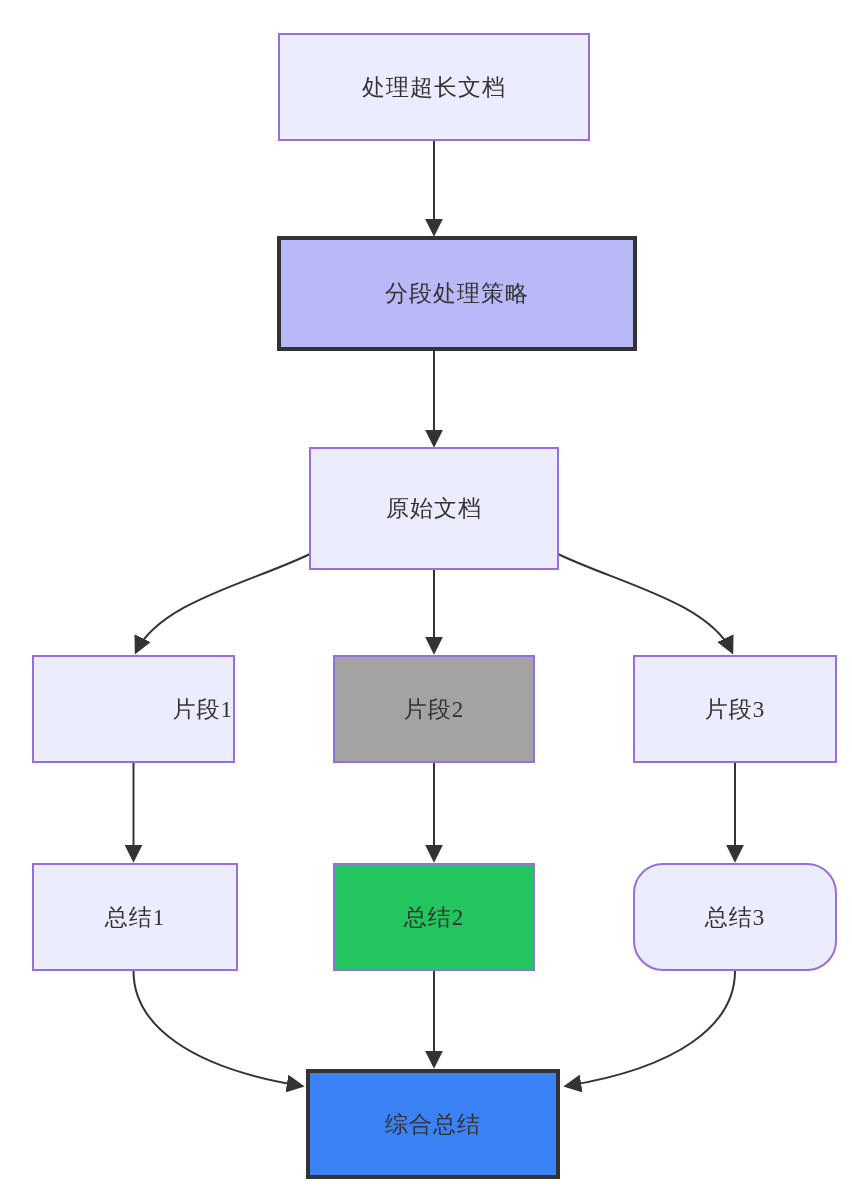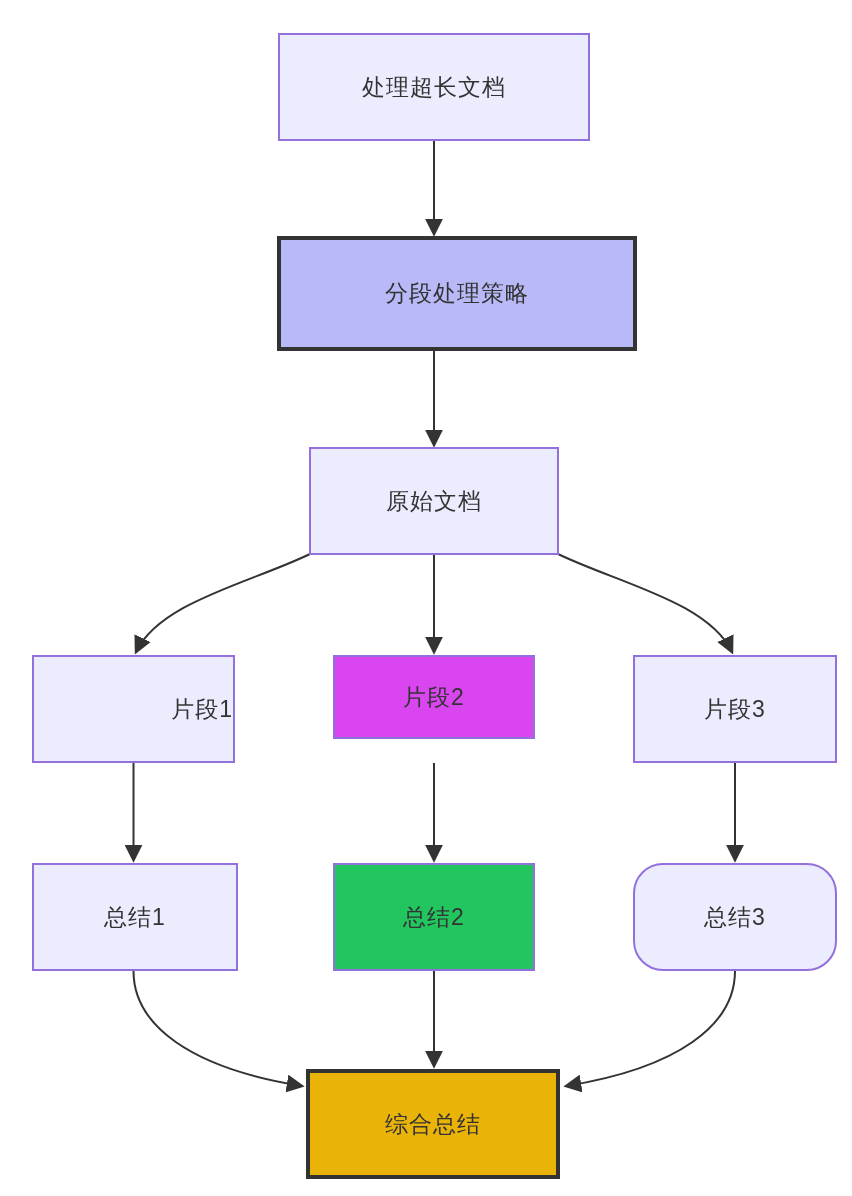--- a/index.html
+++ b/index.html
@@ -2,20 +2,21 @@
 <html><head>
 <meta charset="utf-8">
 <style>
   html,body{margin:0;padding:0;background:#ffffff;}
   body{font-family:"Liberation Sans","DejaVu Sans",sans-serif;}
   .canvas{
     position:relative;
     width:852px;height:1196px;
     background:#ffffff;
     overflow:hidden;
+    font-family:Liberation Serif, serif;
   }
   .edges{position:absolute;left:0;top:0;width:852px;height:1196px;}
   .node{
     position:absolute;
     box-sizing:border-box;
     border:2px solid #9370DB;
     background:#ECECFF;
     display:flex;
     align-items:center;
     justify-content:center;
@@ -53,45 +54,45 @@
   </svg>
 
   <div class="node" style="left: 278px; top: 33px; width: 312px; height: 108px; background: rgb(236, 236, 255); border-color: rgb(147, 112, 219); border-width: 2px; color: rgb(51, 51, 51);">
     <span>处理超长文档</span>
   </div>
 
   <div class="node" style="left: 277px; top: 236px; width: 360px; height: 115px; background: rgb(185, 185, 248); border-color: rgb(51, 51, 51); border-width: 4px; color: rgb(51, 51, 51);">
     <span>分段处理策略</span>
   </div>
 
-  <div class="node" style="left: 309px; top: 447px; width: 250px; height: 108px; background: rgb(236, 236, 255); border-color: rgb(147, 112, 219); border-width: 2px; color: rgb(51, 51, 51);">
+  <div class="node" style="left: 309px; top: 447px; width: 250px; height: 123px; background: rgb(236, 236, 255); border-color: rgb(147, 112, 219); border-width: 2px; color: rgb(51, 51, 51);">
     <span>原始文档</span>
   </div>
 
   <div class="node" style="left: 32px; top: 655px; width: 203px; height: 108px; background: rgb(236, 236, 255); border-color: rgb(147, 112, 219); border-width: 2px; color: rgb(51, 51, 51); justify-content: flex-end;">
     <span>片段1</span>
   </div>
 
-  <div class="node" style="left: 333px; top: 655px; width: 202px; height: 84px; background: #d946ef; border-color: rgb(147, 112, 219); border-width: 2px; color: rgb(51, 51, 51);">
+  <div class="node" style="left: 333px; top: 655px; width: 202px; height: 108px; background: #a3a3a3; border-color: rgb(147, 112, 219); border-width: 2px; color: rgb(51, 51, 51);">
     <span>片段2</span>
   </div>
 
   <div class="node" style="left: 633px; top: 655px; width: 204px; height: 108px; background: rgb(236, 236, 255); border-color: rgb(147, 112, 219); border-width: 2px; color: rgb(51, 51, 51);">
     <span>片段3</span>
   </div>
 
   <div class="node" style="left: 32px; top: 863px; width: 206px; height: 108px; background: rgb(236, 236, 255); border-color: rgb(147, 112, 219); border-width: 2px; color: rgb(51, 51, 51);">
     <span>总结1</span>
   </div>
 
   <div class="node" style="left: 333px; top: 863px; width: 202px; height: 108px; background: #22c55e; border-color: rgb(147, 112, 219); border-width: 2px; color: rgb(51, 51, 51);">
     <span>总结2</span>
   </div>
 
   <div class="node" style="left: 633px; top: 863px; width: 204px; height: 108px; background: rgb(236, 236, 255); border-color: rgb(147, 112, 219); border-width: 2px; color: rgb(51, 51, 51); border-radius: 30px;">
     <span>总结3</span>
   </div>
 
-  <div class="node" style="left: 306px; top: 1069px; width: 254px; height: 110px; background: #eab308; border-color: rgb(51, 51, 51); border-width: 4px; color: rgb(51, 51, 51);">
+  <div class="node" style="left: 306px; top: 1069px; width: 254px; height: 110px; background: #3b82f6; border-color: rgb(51, 51, 51); border-width: 4px; color: rgb(51, 51, 51);">
     <span>综合总结</span>
   </div>
 
 </div>
 
 </body></html>

